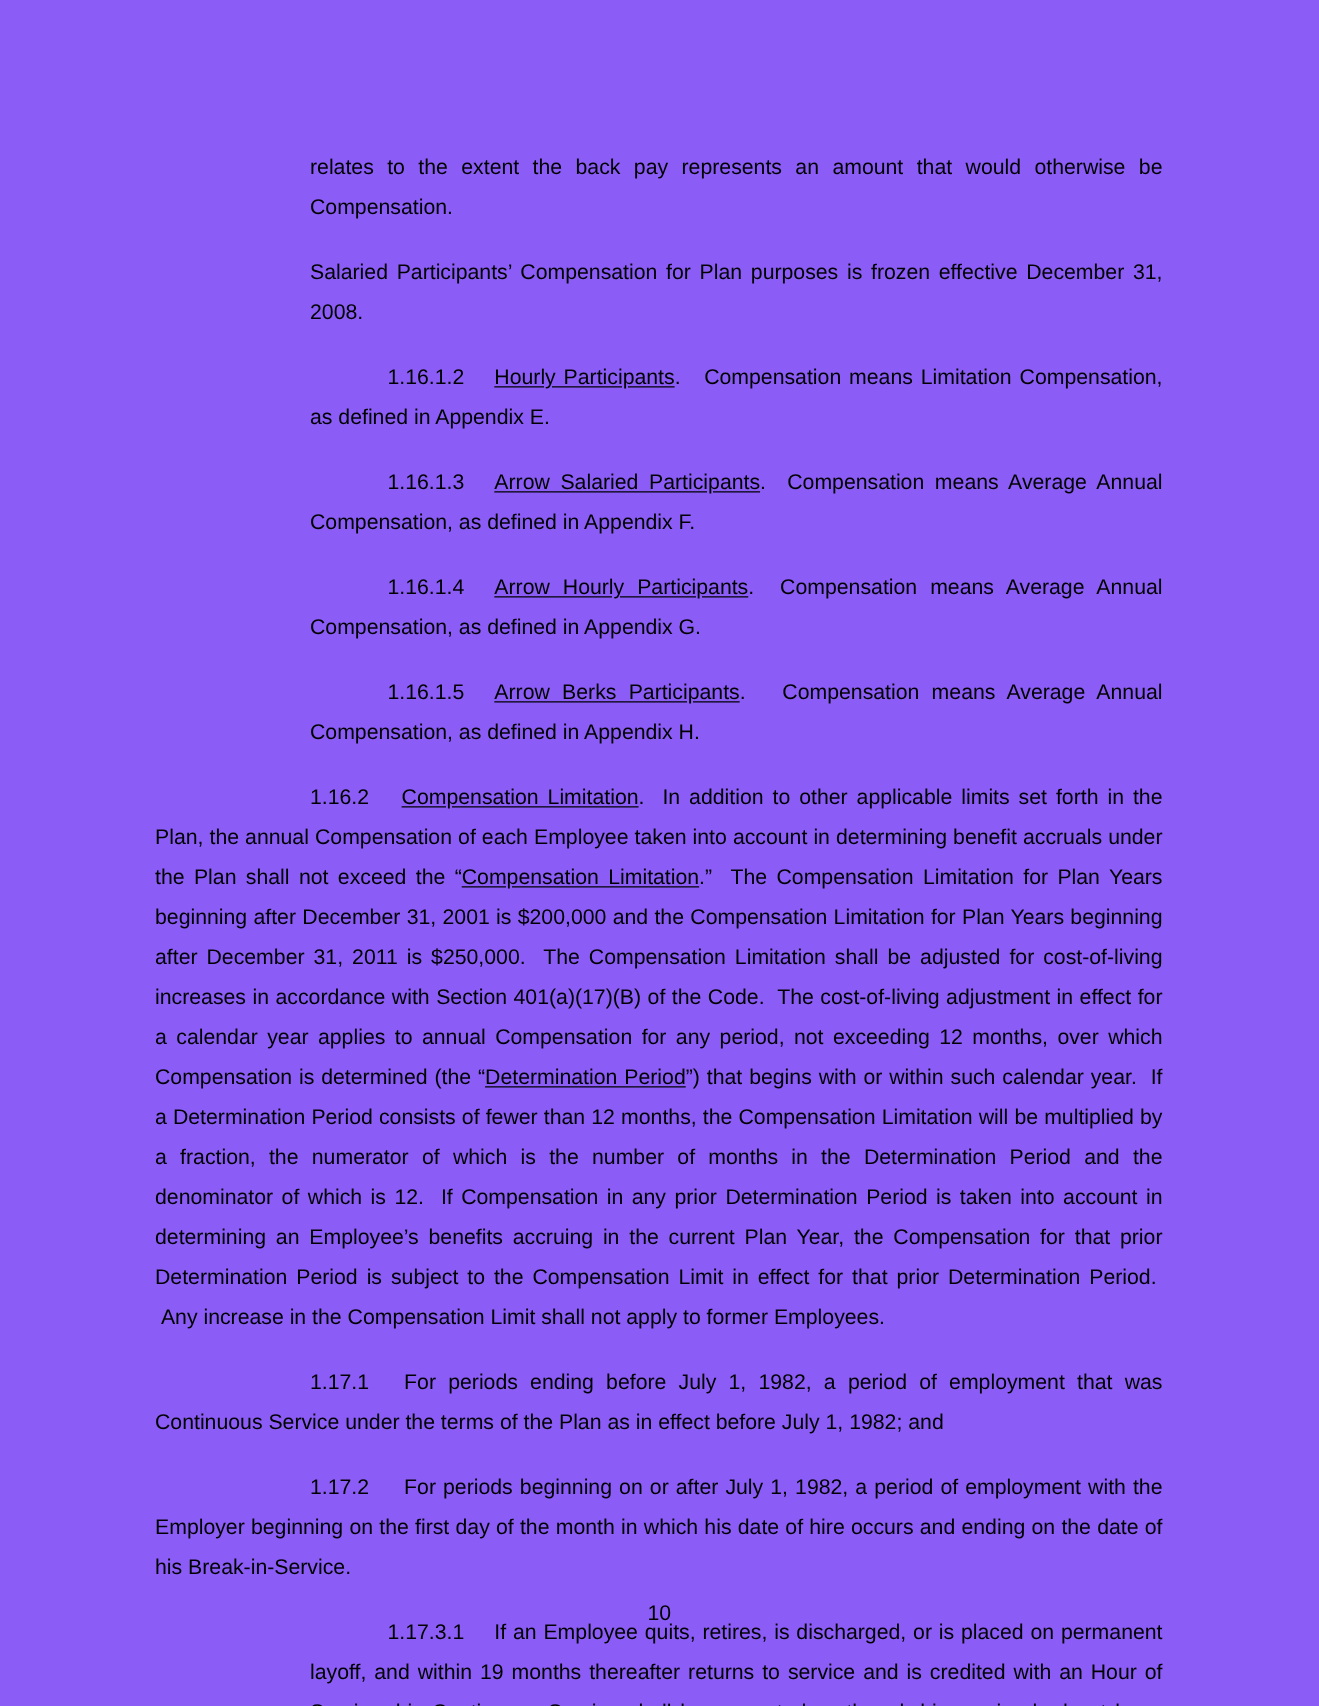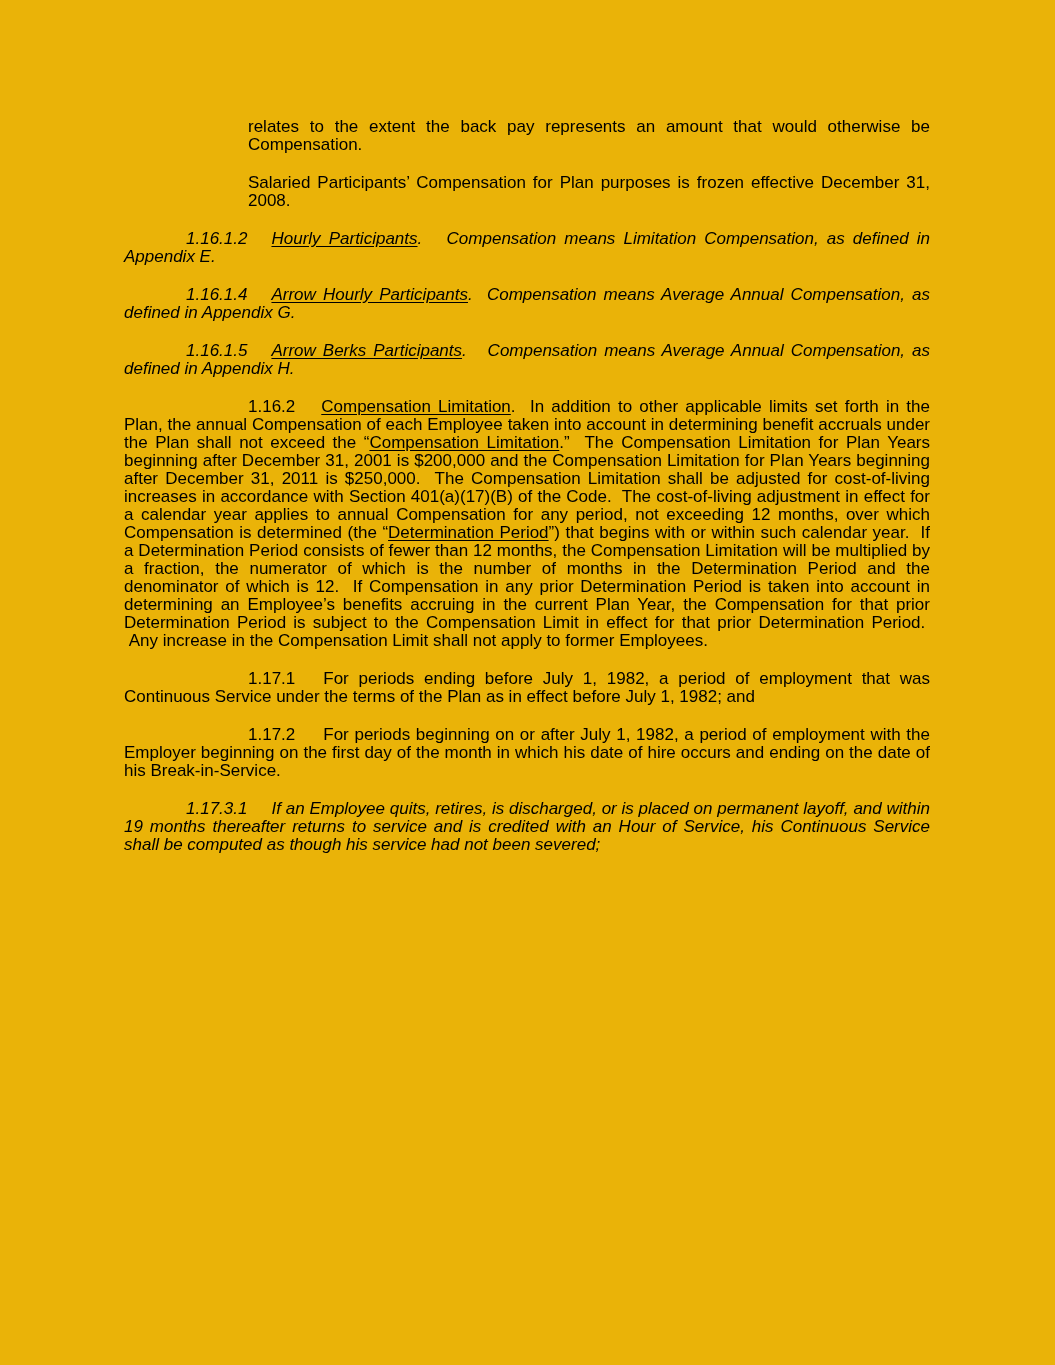--- a/index.html
+++ b/index.html
@@ -6,35 +6,35 @@
     margin: 0;
     padding: 0;
     background: #ffffff;
   }
   .page {
     position: relative;
     width: 1055px;
     height: 1365px;
     box-sizing: border-box;
     padding: 118px 125px 0 124px;
-    background: #eab308;
+    background: #8b5cf6;
     font-family: "Liberation Sans", "DejaVu Sans", sans-serif;
     font-size: 17px;
-    line-height: 18px;
+    line-height: 32px;
     color: #000000;
     overflow: hidden;
   }
   .para {
     margin: 0 0 20px 0;
     text-align: justify;
   }
   
   .para.block { margin-left: 124px; }
   
-  .para.block-num { text-indent: 62px; font-style: italic; }
+  .para.block-num { margin-left: 124px; text-indent: 62px; }
   
   .para.body-num { text-indent: 124px; }
   
   .para.small-num { text-indent: 62px; }
   .u {
     text-decoration: underline;
     text-underline-offset: 2px;
   }
   .gap {
     display: inline-block;
@@ -49,20 +49,22 @@
   }
 </style>
 </head>
 <body>
 
 <div class="page">
   <div id="doc-body">
       <p class="para block"><span>relates to the extent the back pay represents an amount that would otherwise be Compensation.</span></p>
       <p class="para block"><span>Salaried Participants’ Compensation for Plan purposes is frozen effective December 31, 2008.</span></p>
       <p class="para block-num"><span>1.16.1.2</span><span class="gap" style="width: 24px;"></span><span class="u">Hourly Participants</span><span>.&nbsp; &nbsp;Compensation means Limitation Compensation, as defined in Appendix E.</span></p>
+      <p class="para block-num"><span>1.16.1.3</span><span class="gap" style="width: 24px;"></span><span class="u">Arrow Salaried Participants</span><span>.&nbsp; Compensation means Average Annual Compensation, as defined in Appendix F.</span></p>
       <p class="para block-num"><span>1.16.1.4</span><span class="gap" style="width: 24px;"></span><span class="u">Arrow Hourly Participants</span><span>.&nbsp; Compensation means Average Annual Compensation, as defined in Appendix G.</span></p>
       <p class="para block-num"><span>1.16.1.5</span><span class="gap" style="width: 24px;"></span><span class="u">Arrow Berks Participants</span><span>.&nbsp; &nbsp;Compensation means Average Annual Compensation, as defined in Appendix H.</span></p>
       <p class="para body-num"><span>1.16.2</span><span class="gap" style="width: 26px;"></span><span class="u">Compensation Limitation</span><span>.&nbsp; In addition to other applicable limits set forth in the Plan, the annual Compensation of each Employee taken into account in determining benefit accruals under the Plan shall not exceed the “</span><span class="u">Compensation Limitation</span><span>.”&nbsp; The Compensation Limitation for Plan Years beginning after December 31, 2001 is $200,000 and the Compensation Limitation for Plan Years beginning after December 31, 2011 is $250,000.&nbsp; The Compensation Limitation shall be adjusted for cost-of-living increases in accordance with Section 401(a)(17)(B) of the Code.&nbsp; The cost-of-living adjustment in effect for a calendar year applies to annual Compensation for any period, not exceeding 12 months, over which Compensation is determined (the “</span><span class="u">Determination Period</span><span>”) that begins with or within such calendar year.&nbsp; If a Determination Period consists of fewer than 12 months, the Compensation Limitation will be multiplied by a fraction, the numerator of which is the number of months in the Determination Period and the denominator of which is 12.&nbsp; If Compensation in any prior Determination Period is taken into account in determining an Employee’s benefits accruing in the current Plan Year, the Compensation for that prior Determination Period is subject to the Compensation Limit in effect for that prior Determination Period.&nbsp; &nbsp;Any increase in the Compensation Limit shall not apply to former Employees.</span></p>
       <p class="para body-num"><span>1.17.1</span><span class="gap" style="width: 28px;"></span><span>For periods ending before July 1, 1982, a period of employment that was Continuous Service under the terms of the Plan as in effect before July 1, 1982; and</span></p>
       <p class="para body-num"><span>1.17.2</span><span class="gap" style="width: 28px;"></span><span>For periods beginning on or after July 1, 1982, a period of employment with the Employer beginning on the first day of the month in which his date of hire occurs and ending on the date of his Break-in-Service.</span></p>
       <p class="para block-num"><span>1.17.3.1</span><span class="gap" style="width: 24px;"></span><span>If an Employee quits, retires, is discharged, or is placed on permanent layoff, and within 19 months thereafter returns to service and is credited with an Hour of Service, his Continuous Service shall be computed as though his service had not been severed;</span></p>
     </div>
+  <div class="page-number">10</div>
 </div>
 
 </body></html>

